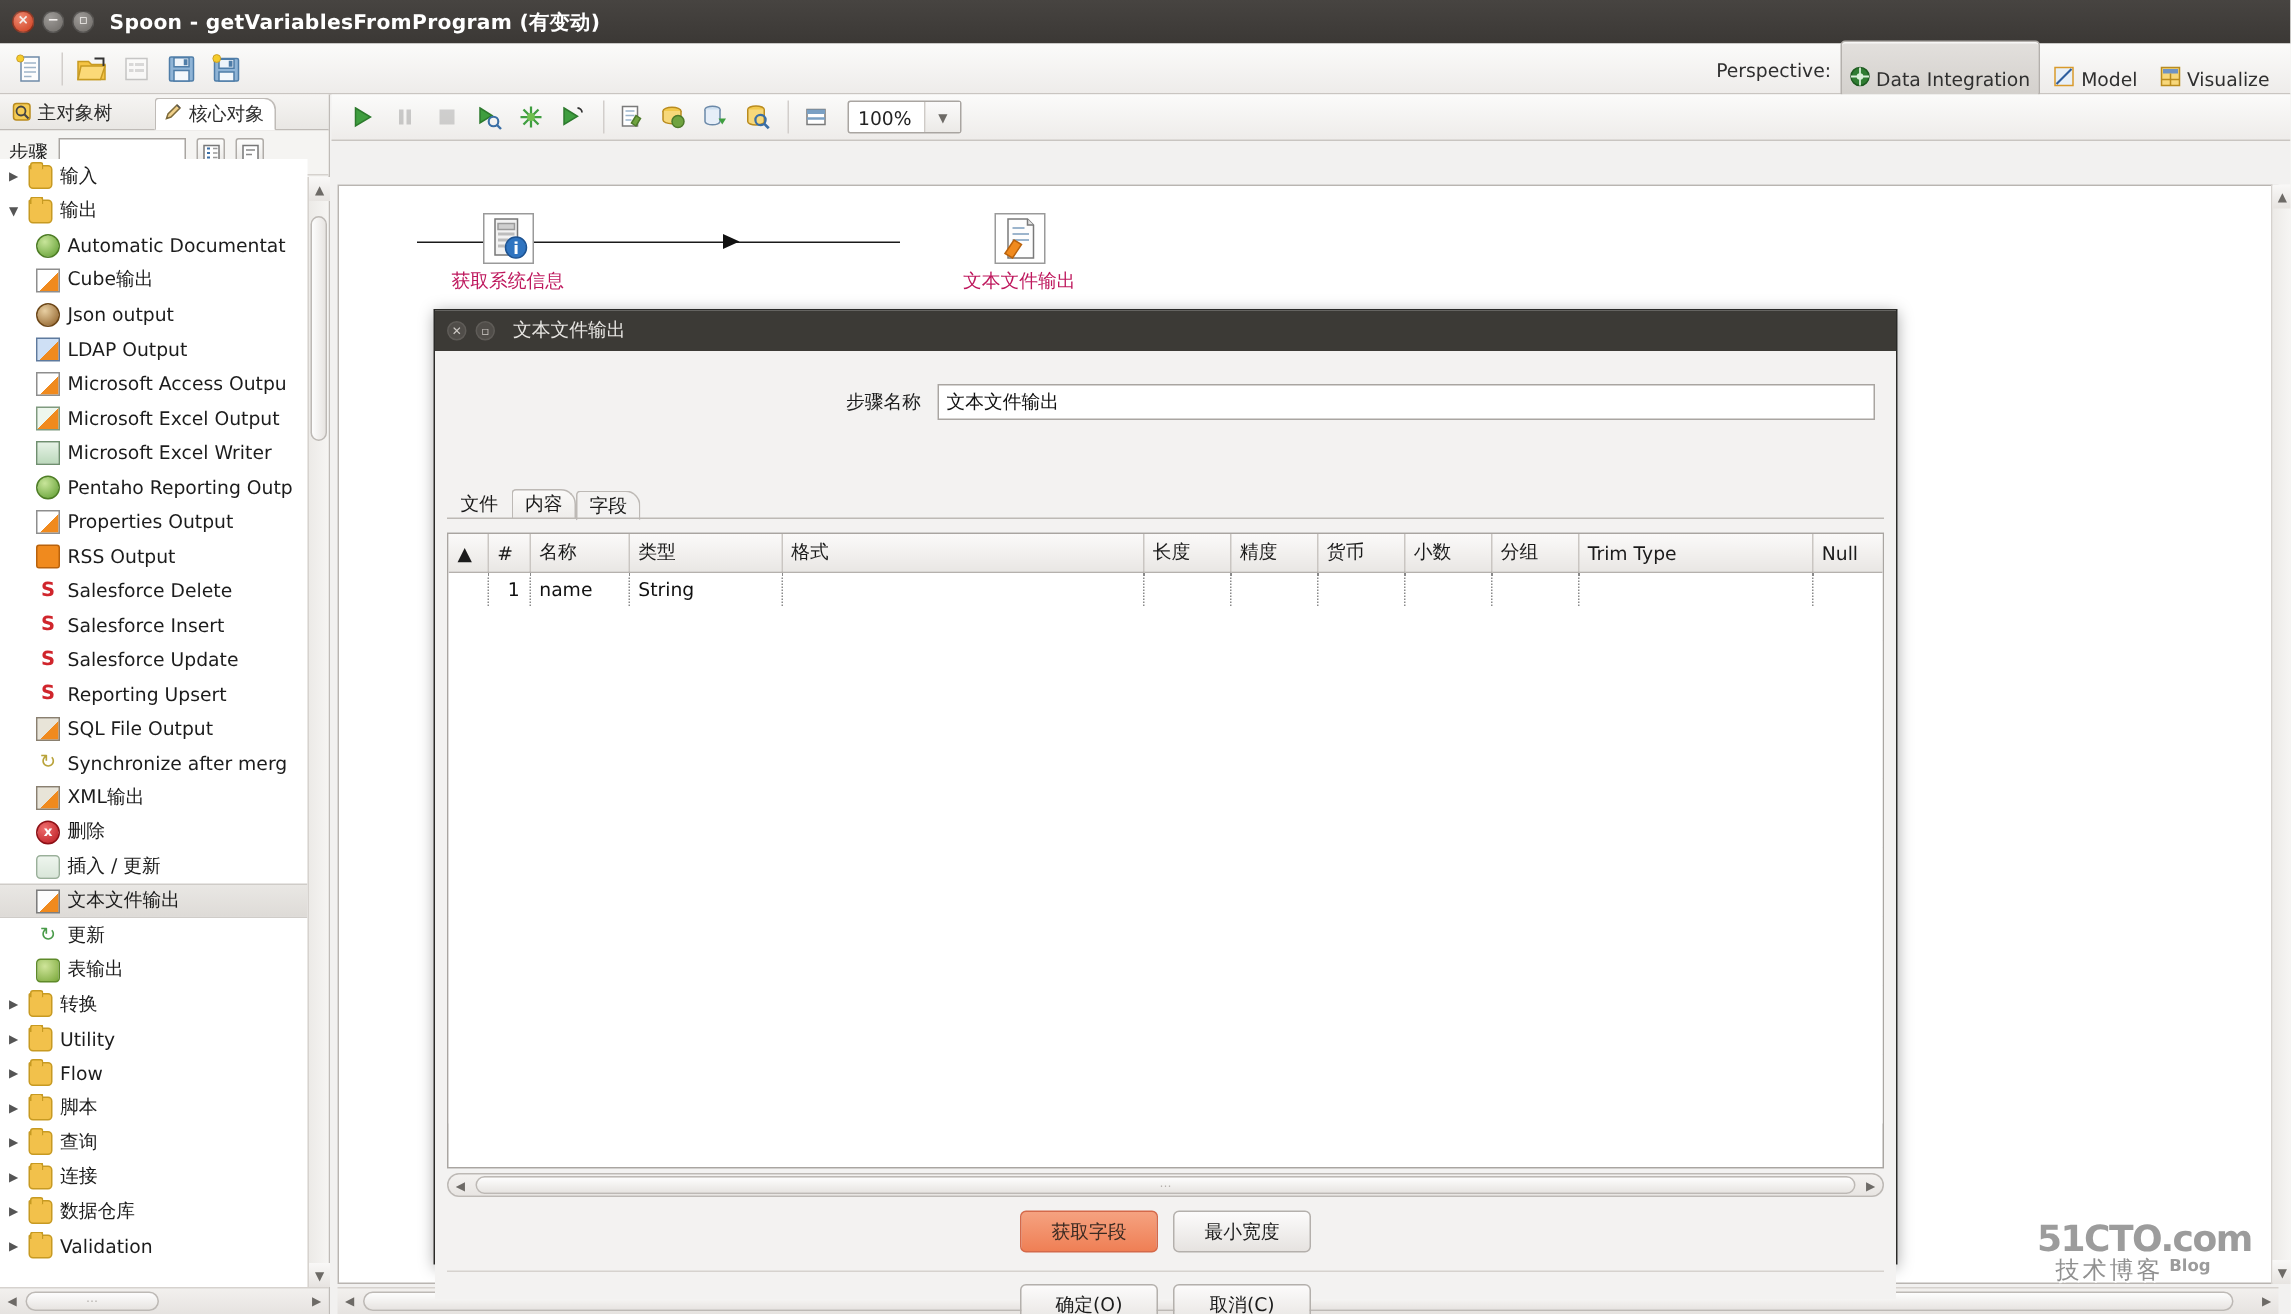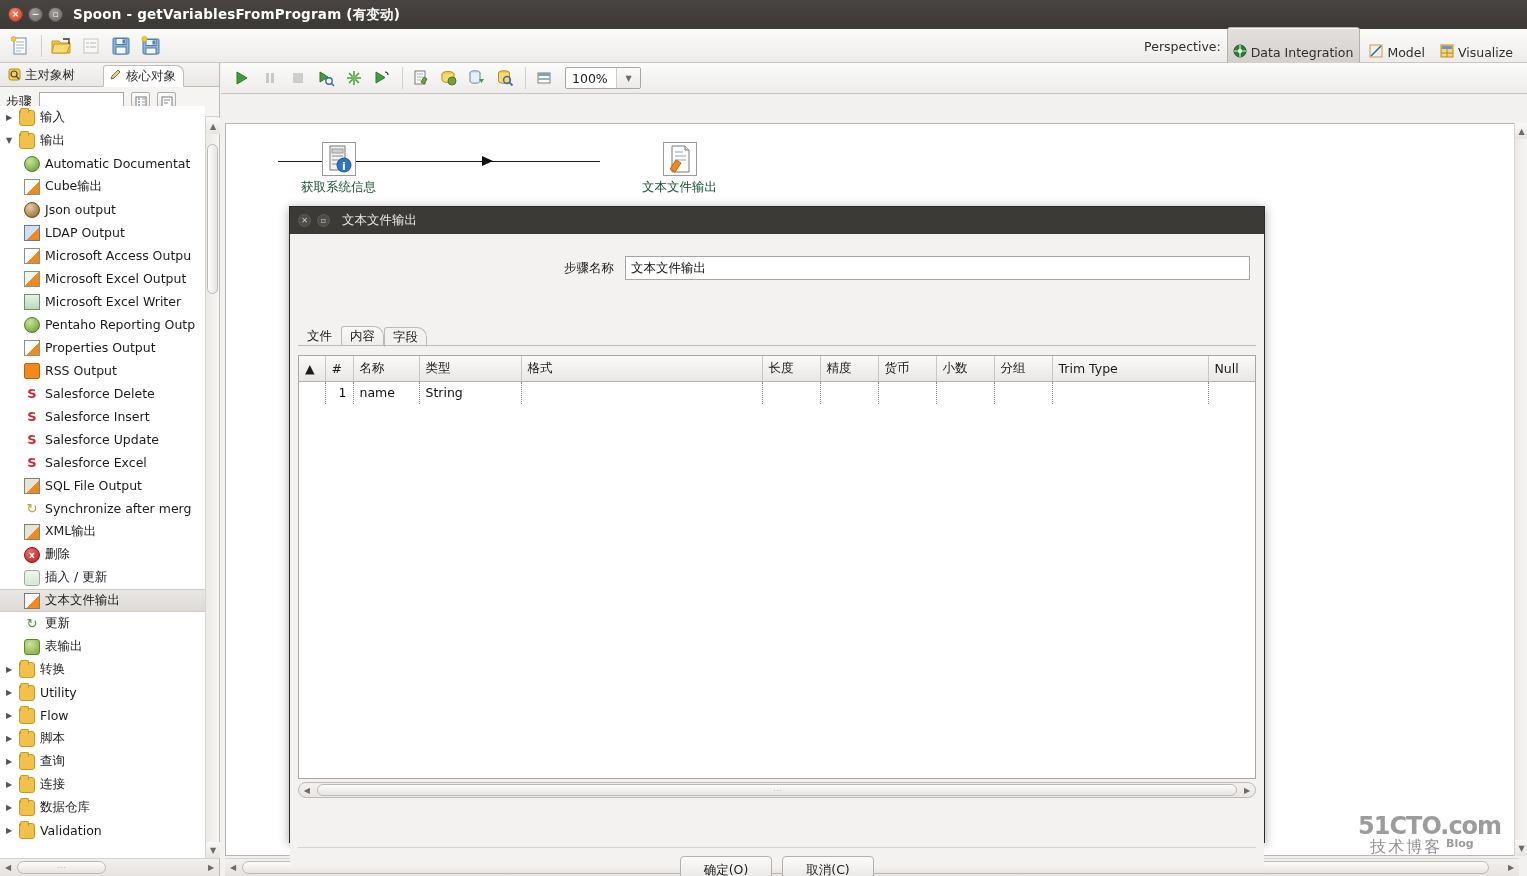--- a/index.html
+++ b/index.html
@@ -200,21 +200,21 @@
   }
   .canvas{
     position:absolute; left:4px; right:8px; top:60px; bottom:20px;
     background:#ffffff; border:1px solid #b9b5b1;
   }
   .step{ position:absolute; text-align:center; }
   .step .box{
     width:34px;height:34px;margin:0 auto;
     border:1px solid #9a9a9a;background:#fff;position:relative;
   }
-  .step .cap{ margin-top:3px; font-size:12.5px; color:#14532d; white-space:nowrap;}
+  .step .cap{ margin-top:3px; font-size:12.5px; color:#be185d; white-space:nowrap;}
   .hop{ position:absolute; height:1px; background:#1a1a1a; }
   .hop-arrow{
     position:absolute; width:0;height:0;
     border-left:11px solid #111; border-top:5px solid transparent; border-bottom:5px solid transparent;
   }
 
   .ed-hscroll{
     position:absolute; left:4px; right:8px; bottom:0; height:18px;
     background:linear-gradient(to bottom,#f2f0ee,#e6e3e0);
     border-top:1px solid #d6d2ce; display:flex; align-items:center;
@@ -540,21 +540,21 @@
           <div class="trow child">
             <span class="ic ic-sf">S</span>
             <span>Salesforce Insert</span>
           </div>
           <div class="trow child">
             <span class="ic ic-sf">S</span>
             <span>Salesforce Update</span>
           </div>
           <div class="trow child">
             <span class="ic ic-sf">S</span>
-            <span>Salesforce Excel</span>
+            <span>Reporting Upsert</span>
           </div>
           <div class="trow child">
             <span class="ic ic-sql"></span>
             <span>SQL File Output</span>
           </div>
           <div class="trow child">
             <span class="ic ic-sync">↻</span>
             <span>Synchronize after merg</span>
           </div>
           <div class="trow child">
@@ -1082,20 +1082,24 @@
               </tbody>
           </table>
         </div>
 
         <div class="grid-hscroll">
           <div class="hs-arrow">◀</div>
           <div class="hs-thumb">⋯</div>
           <div class="hs-arrow">▶</div>
         </div>
 
+        <div class="btnrow">
+          <div class="btn primary">获取字段</div>
+          <div class="btn">最小宽度</div>
+        </div>
 
         <div class="dlg-sep"></div>
 
         <div class="btnrow2">
           <div class="btn">确定(O)</div>
           <div class="btn">取消(C)</div>
         </div>
       </div>
     </div>
   </div>

